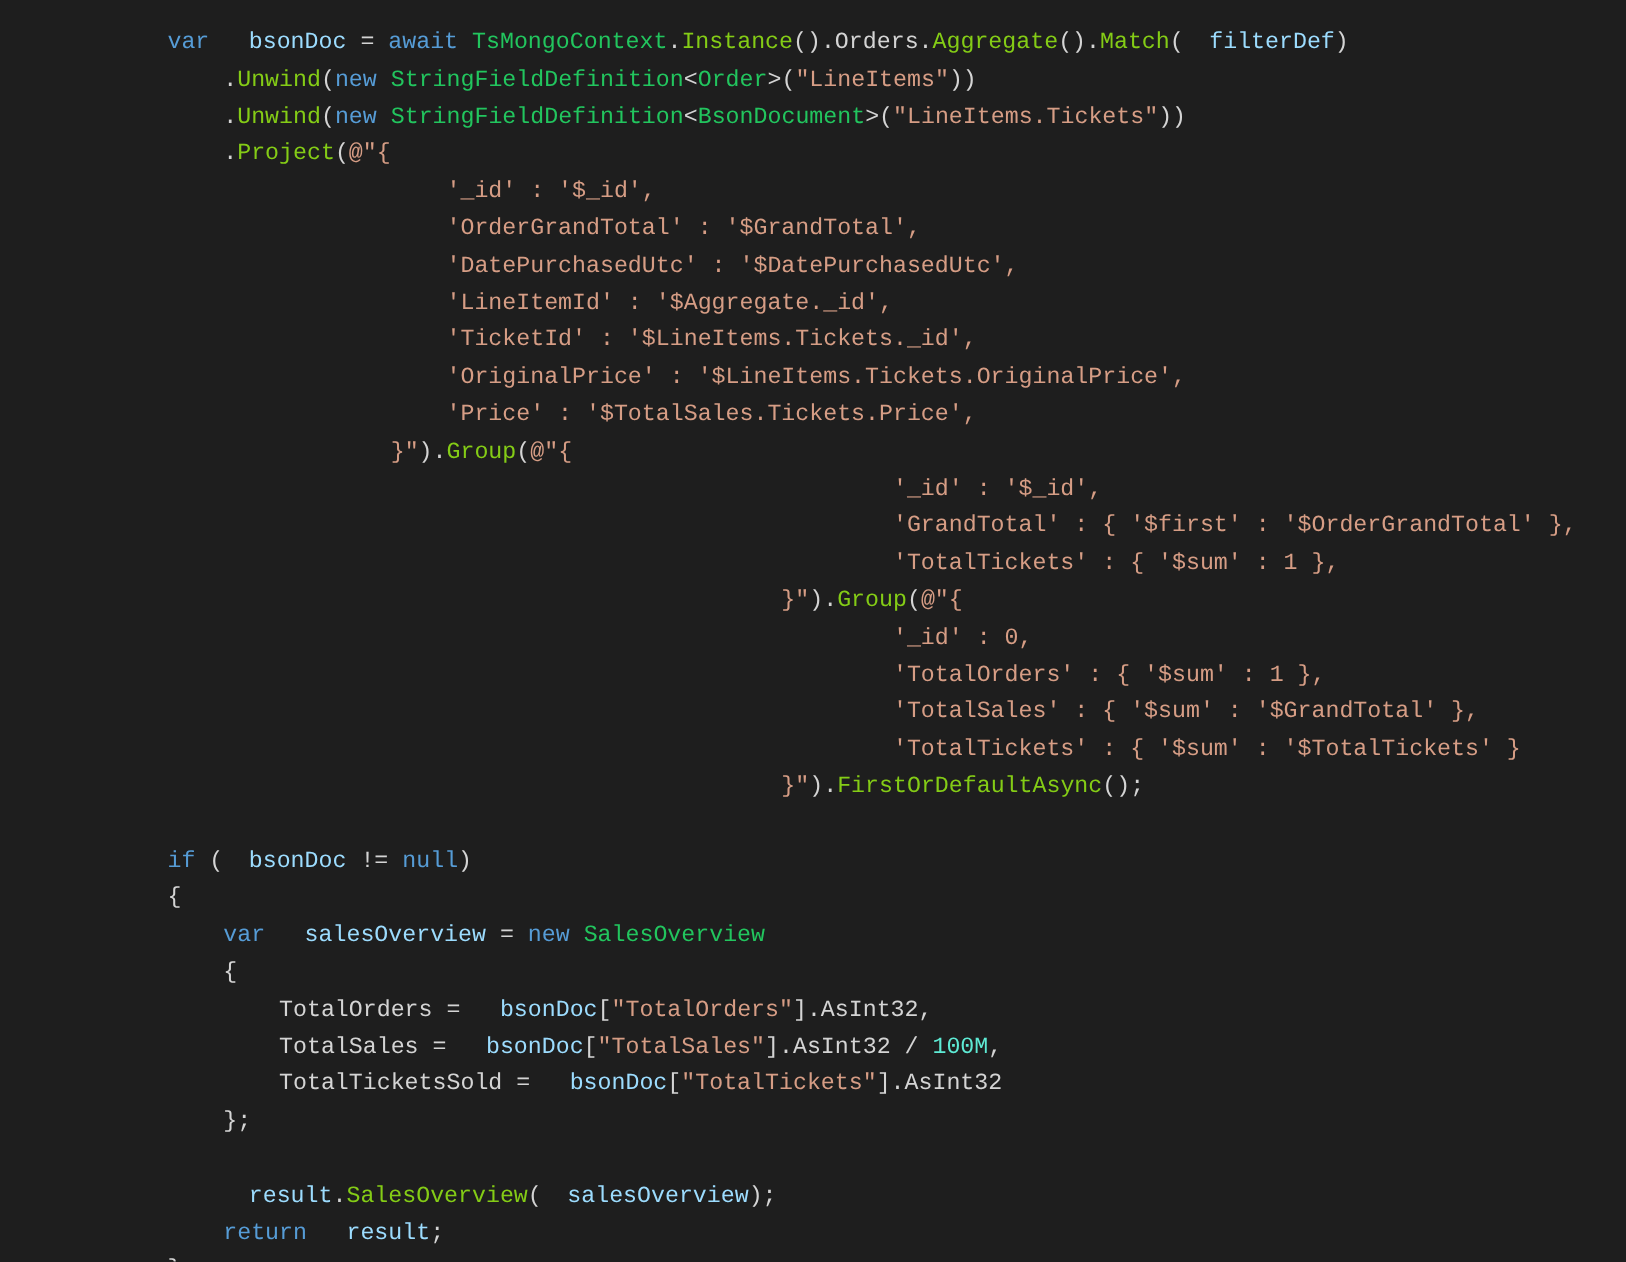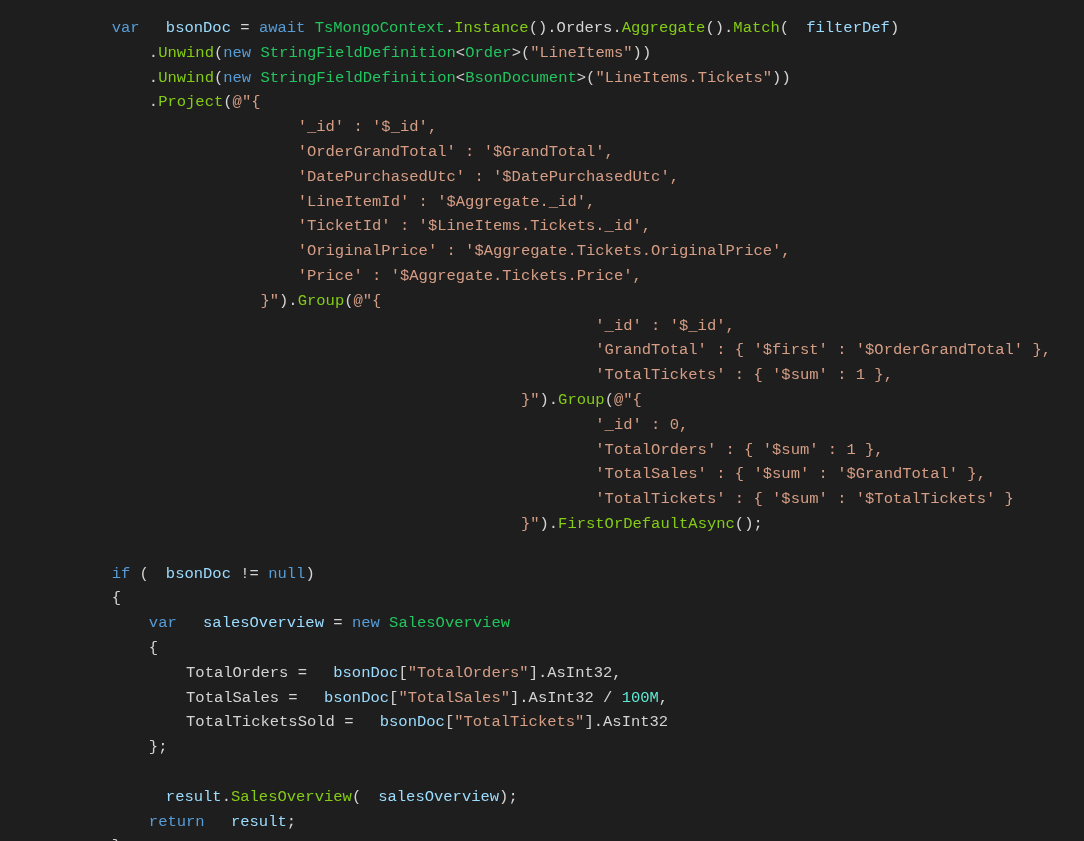--- a/index.html
+++ b/index.html
@@ -32,22 +32,22 @@
 
 <pre class="code" id="code-block"><span class="tok-pun">            </span><span class="tok-kw">var</span><span class="tok-pun"> </span><span class="tok-loc">bsonDoc</span><span class="tok-pun"> = </span><span class="tok-kw">await</span><span class="tok-pun"> </span><span class="tok-type">TsMongoContext</span><span class="tok-pun">.</span><span class="tok-meth">Instance</span><span class="tok-pun">().</span><span class="tok-pun">Orders.</span><span class="tok-meth">Aggregate</span><span class="tok-pun">().</span><span class="tok-meth">Match</span><span class="tok-pun">(</span><span class="tok-loc">filterDef</span><span class="tok-pun">)</span>
 <span class="tok-pun">                </span><span class="tok-pun">.</span><span class="tok-meth">Unwind</span><span class="tok-pun">(</span><span class="tok-kw">new</span><span class="tok-pun"> </span><span class="tok-type">StringFieldDefinition</span><span class="tok-pun">&lt;</span><span class="tok-type">Order</span><span class="tok-pun">&gt;(</span><span class="tok-str">"LineItems"</span><span class="tok-pun">))</span>
 <span class="tok-pun">                </span><span class="tok-pun">.</span><span class="tok-meth">Unwind</span><span class="tok-pun">(</span><span class="tok-kw">new</span><span class="tok-pun"> </span><span class="tok-type">StringFieldDefinition</span><span class="tok-pun">&lt;</span><span class="tok-type">BsonDocument</span><span class="tok-pun">&gt;(</span><span class="tok-str">"LineItems.Tickets"</span><span class="tok-pun">))</span>
 <span class="tok-pun">                </span><span class="tok-pun">.</span><span class="tok-meth">Project</span><span class="tok-pun">(</span><span class="tok-str">@"{</span>
 <span class="tok-pun">                                </span><span class="tok-str">'_id' : '$_id',</span>
 <span class="tok-pun">                                </span><span class="tok-str">'OrderGrandTotal' : '$GrandTotal',</span>
 <span class="tok-pun">                                </span><span class="tok-str">'DatePurchasedUtc' : '$DatePurchasedUtc',</span>
 <span class="tok-pun">                                </span><span class="tok-str">'LineItemId' : '$Aggregate._id',</span>
 <span class="tok-pun">                                </span><span class="tok-str">'TicketId' : '$LineItems.Tickets._id',</span>
-<span class="tok-pun">                                </span><span class="tok-str">'OriginalPrice' : '$Aggregate.Tickets.OriginalPrice',</span>
-<span class="tok-pun">                                </span><span class="tok-str">'Price' : '$Aggregate.Tickets.Price',</span>
+<span class="tok-pun">                                </span><span class="tok-str">'OriginalPrice' : '$LineItems.Tickets.OriginalPrice',</span>
+<span class="tok-pun">                                </span><span class="tok-str">'Price' : '$TotalSales.Tickets.Price',</span>
 <span class="tok-pun">                            </span><span class="tok-str">}"</span><span class="tok-pun">).</span><span class="tok-meth">Group</span><span class="tok-pun">(</span><span class="tok-str">@"{</span>
 <span class="tok-pun">                                                                </span><span class="tok-str">'_id' : '$_id',</span>
 <span class="tok-pun">                                                                </span><span class="tok-str">'GrandTotal' : { '$first' : '$OrderGrandTotal' },</span>
 <span class="tok-pun">                                                                </span><span class="tok-str">'TotalTickets' : { '$sum' : 1 },</span>
 <span class="tok-pun">                                                        </span><span class="tok-str">}"</span><span class="tok-pun">).</span><span class="tok-meth">Group</span><span class="tok-pun">(</span><span class="tok-str">@"{</span>
 <span class="tok-pun">                                                                </span><span class="tok-str">'_id' : 0,</span>
 <span class="tok-pun">                                                                </span><span class="tok-str">'TotalOrders' : { '$sum' : 1 },</span>
 <span class="tok-pun">                                                                </span><span class="tok-str">'TotalSales' : { '$sum' : '$GrandTotal' },</span>
 <span class="tok-pun">                                                                </span><span class="tok-str">'TotalTickets' : { '$sum' : '$TotalTickets' }</span>
 <span class="tok-pun">                                                        </span><span class="tok-str">}"</span><span class="tok-pun">).</span><span class="tok-meth">FirstOrDefaultAsync</span><span class="tok-pun">();</span>

